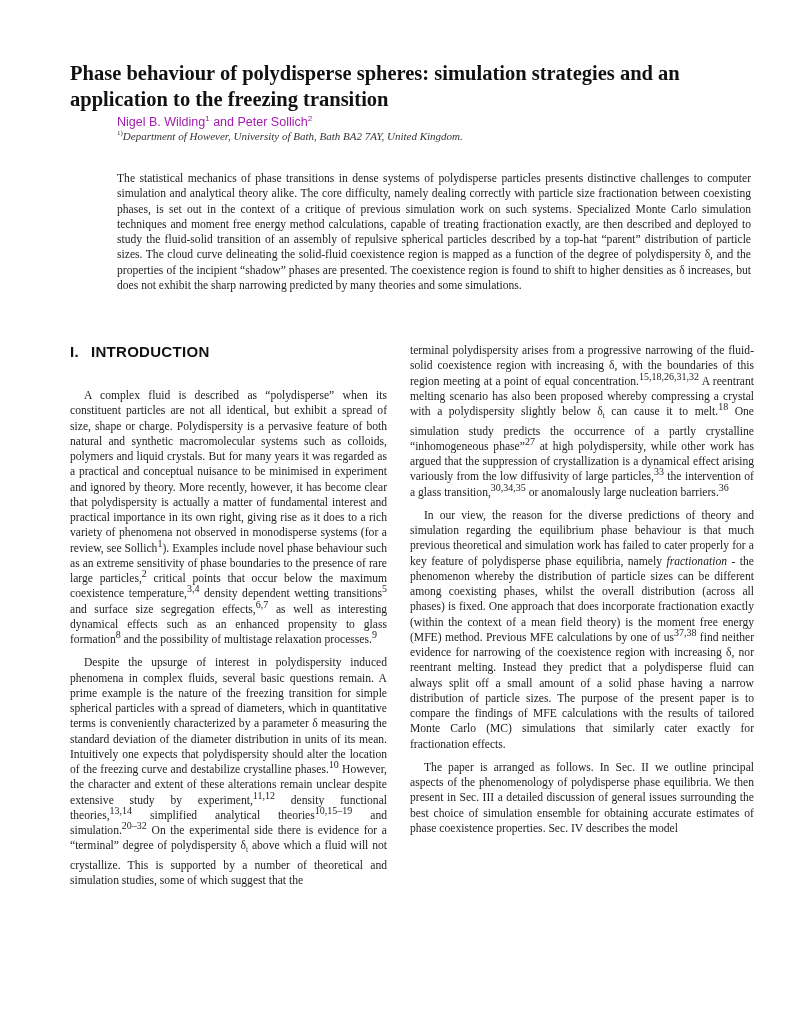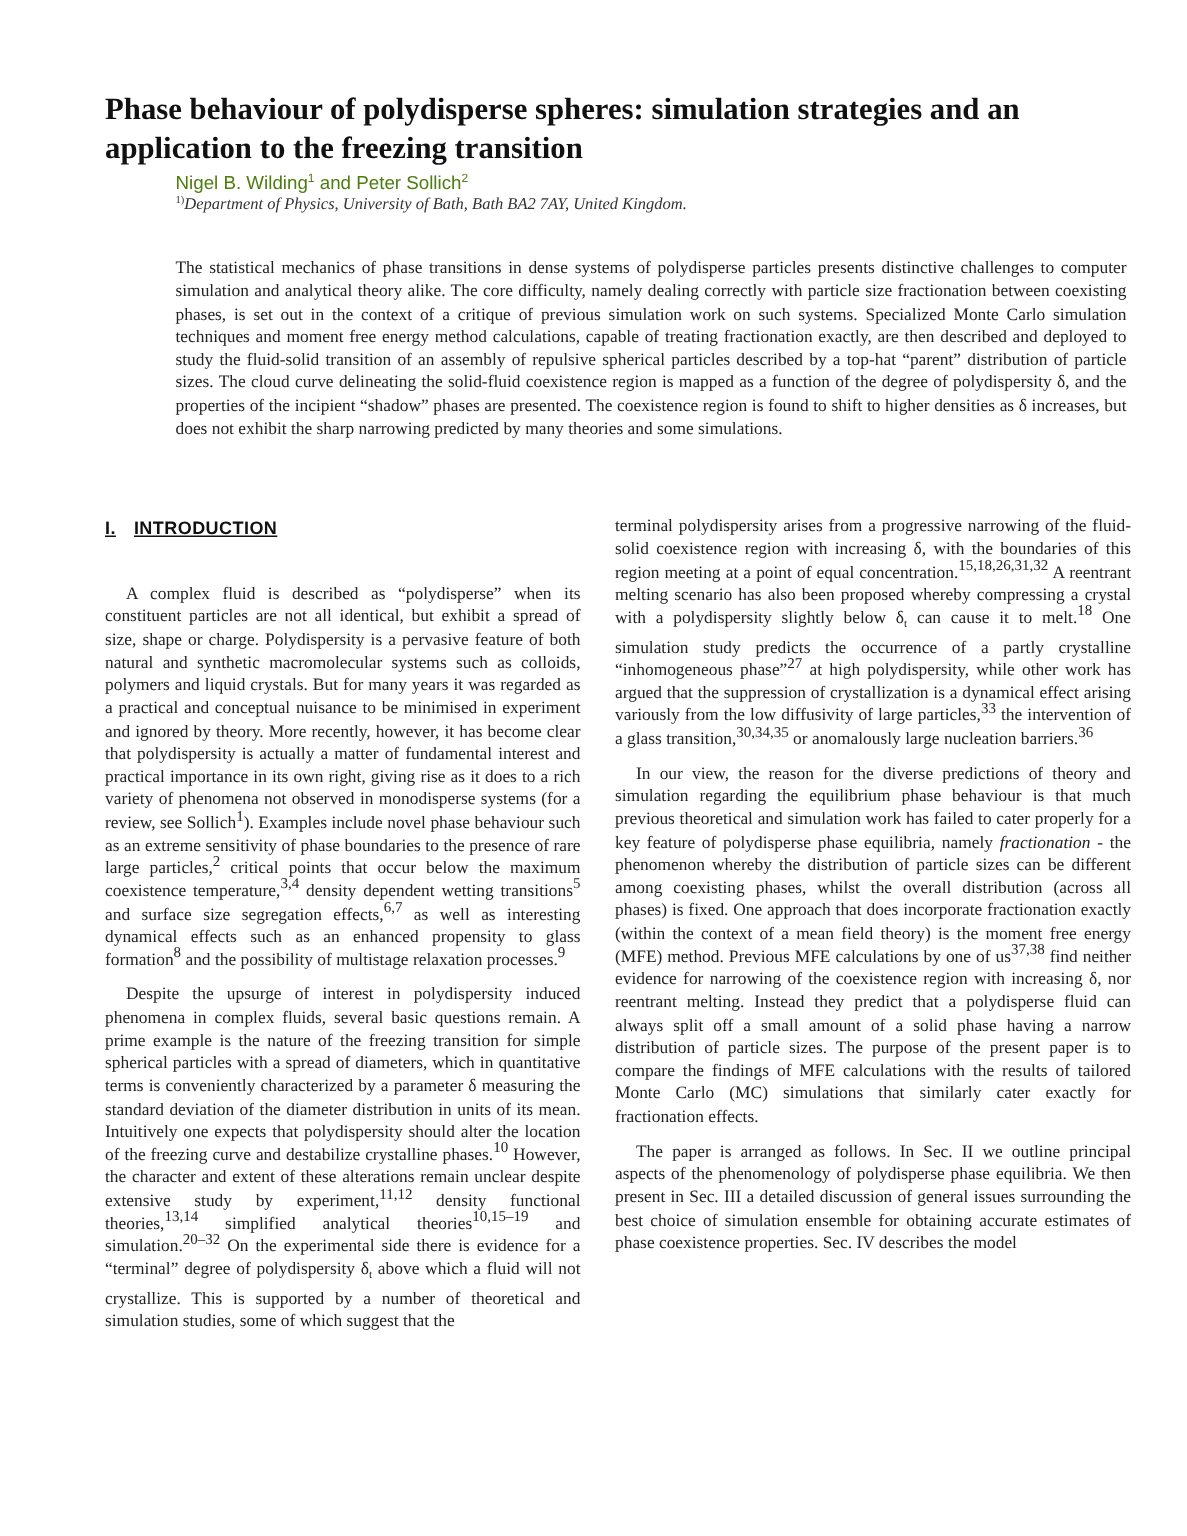--- a/index.html
+++ b/index.html
@@ -1,46 +1,46 @@
 <!DOCTYPE html>
 <html><head>
 <meta charset="utf-8">
 <style>
   html, body { margin:0; padding:0; background:#ffffff; }
   body { width:791px; height:1024px; position:relative; overflow:hidden; color:#1a1a1a;
          font-family:"DejaVu Serif", "Liberation Serif", serif; }
   .page { position:absolute; left:0; top:0; width:791px; height:780px; }
   .title { position:absolute; left:70px; top:60px; width:700px; margin:0;
            font-family:"Liberation Serif", serif; font-weight:bold; font-size:20.5px; line-height:26px; color:#111; }
-  .authors { position:absolute; left:117px; top:111px; font-family:"Liberation Sans", sans-serif; font-size:12.5px; line-height:15px; color:#4d7c0f; }
+  .authors { position:absolute; left:117px; top:111px; font-family:"Liberation Sans", sans-serif; font-size:12.5px; line-height:15px; color:#a21caf; }
   .authors sup { font-size:8px; }
   .affils { position:absolute; left:117px; top:126px; width:600px; font-family:"Liberation Serif", serif; font-style:italic; font-size:11px; line-height:15px; color:#333; }
   .affils sup { font-size:7px; font-style:normal; }
   .abstract { position:absolute; left:117px; top:171px; width:634px; margin:0; font-family:Liberation Serif, serif; font-size:11.6px; line-height:15.25px; text-align:justify; color:#222; }
   .col { position:absolute; top:344px; font-family:"Liberation Serif", serif; font-size:11.6px; line-height:15.25px; text-align:justify; color:#222; }
   .col-left { left:70px; width:317px; }
   .col-right { left:410px; width:344px; top:343px; }
-  .section-heading { margin:0 0 28px 0; font-family:"Liberation Sans", sans-serif; font-weight:bold; font-size:12px; letter-spacing:0.3px; color:#111; line-height:16px;text-decoration:underline; }
+  .section-heading { margin:0 0 28px 0; font-family:"Liberation Sans", sans-serif; font-weight:bold; font-size:15px; letter-spacing:0.3px; color:#111; line-height:16px; }
   .section-heading .num { margin-right:12px; }
   .col p { margin:0 0 8px 0; text-indent:14px; }
   .col p.cont { text-indent:0; }
   .col sup { font-size:10px; line-height:0; }
 </style>
 </head>
 <body>
 
 <div class="page">
   <h1 class="title">Phase behaviour of polydisperse spheres: simulation strategies and an application to the freezing transition</h1>
 
   <div class="authors">
     <span>Nigel B. Wilding</span><sup>1</sup><span> and </span><span>Peter Sollich</span><sup>2</sup>
   </div>
 
   <div class="affils">
-    <div><sup>1)</sup><span>Department of Physics, University of Bath, Bath BA2 7AY, United Kingdom.</span></div>
+    <div><sup>1)</sup><span>Department of However, University of Bath, Bath BA2 7AY, United Kingdom.</span></div>
   </div>
 
   <p class="abstract">The statistical mechanics of phase transitions in dense systems of polydisperse particles presents distinctive challenges to computer simulation and analytical theory alike. The core difficulty, namely dealing correctly with particle size fractionation between coexisting phases, is set out in the context of a critique of previous simulation work on such systems. Specialized Monte Carlo simulation techniques and moment free energy method calculations, capable of treating fractionation exactly, are then described and deployed to study the fluid-solid transition of an assembly of repulsive spherical particles described by a top-hat “parent” distribution of particle sizes. The cloud curve delineating the solid-fluid coexistence region is mapped as a function of the degree of polydispersity δ, and the properties of the incipient “shadow” phases are presented. The coexistence region is found to shift to higher densities as δ increases, but does not exhibit the sharp narrowing predicted by many theories and some simulations.</p>
 
   <div class="col col-left">
     <h2 class="section-heading"><span class="num">I.</span><span>INTRODUCTION</span></h2>
     <p><span>A complex fluid is described as “polydisperse” when its constituent particles are not all identical, but exhibit a spread of size, shape or charge. Polydispersity is a pervasive feature of both natural and synthetic macromolecular systems such as colloids, polymers and liquid crystals. But for many years it was regarded as a practical and conceptual nuisance to be minimised in experiment and ignored by theory. More recently, however, it has become clear that polydispersity is actually a matter of fundamental interest and practical importance in its own right, giving rise as it does to a rich variety of phenomena not observed in monodisperse systems (for a review, see Sollich</span><sup>1</sup><span>). Examples include novel phase behaviour such as an extreme sensitivity of phase boundaries to the presence of rare large particles,</span><sup>2</sup><span> critical points that occur below the maximum coexistence temperature,</span><sup>3,4</sup><span> density dependent wetting transitions</span><sup>5</sup><span> and surface size segregation effects,</span><sup>6,7</sup><span> as well as interesting dynamical effects such as an enhanced propensity to glass formation</span><sup>8</sup><span> and the possibility of multistage relaxation processes.</span><sup>9</sup></p>
     <p><span>Despite the upsurge of interest in polydispersity induced phenomena in complex fluids, several basic questions remain. A prime example is the nature of the freezing transition for simple spherical particles with a spread of diameters, which in quantitative terms is conveniently characterized by a parameter δ measuring the standard deviation of the diameter distribution in units of its mean. Intuitively one expects that polydispersity should alter the location of the freezing curve and destabilize crystalline phases.</span><sup>10</sup><span> However, the character and extent of these alterations remain unclear despite extensive study by experiment,</span><sup>11,12</sup><span> density functional theories,</span><sup>13,14</sup><span> simplified analytical theories</span><sup>10,15–19</sup><span> and simulation.</span><sup>20–32</sup><span> On the experimental side there is evidence for a “terminal” degree of polydispersity δ</span><sub style="font-size:7.5px;">t</sub><span> above which a fluid will not crystallize. This is supported by a number of theoretical and simulation studies, some of which suggest that the</span></p>
   </div>
 

